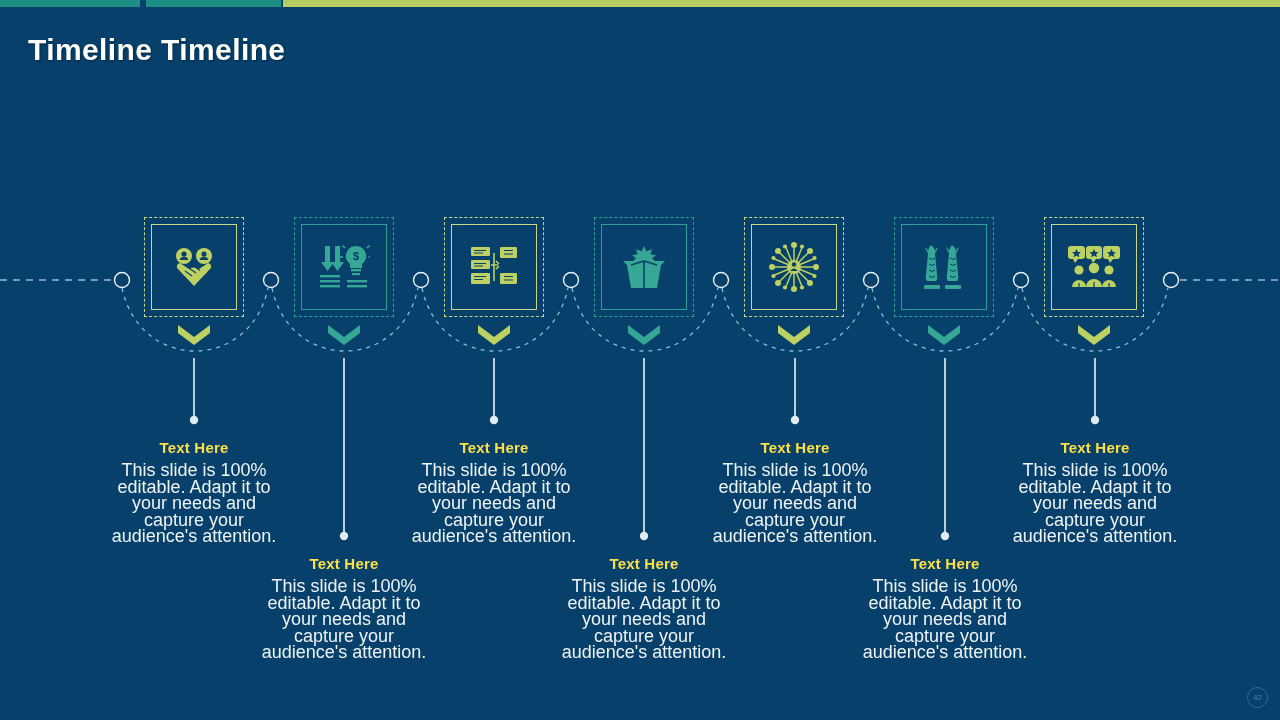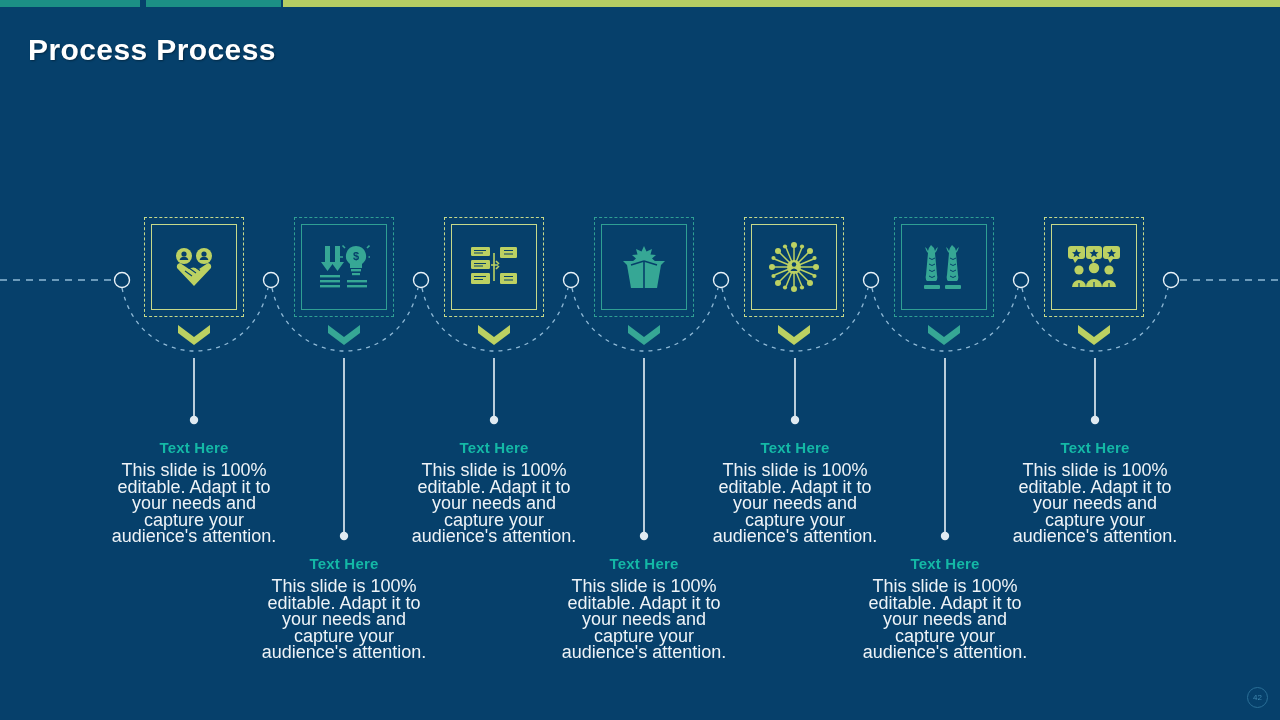--- a/index.html
+++ b/index.html
@@ -41,21 +41,21 @@
   .icon-inner.teal{border-color:#2f9f93;}
   .icon-art{
     position:absolute;left:7px;top:7px;width:86px;height:86px;
     display:flex;align-items:center;justify-content:center;
   }
   .chev{position:absolute;left:34px;top:108px;width:32px;height:20px;}
 
   
   .txt-block{position:absolute;width:176px;text-align:center;}
   .txt-head{
-    font-size:15px;font-weight:bold;color:#14b8a6;
+    font-size:15px;font-weight:bold;color:#fde047;
     margin:0 0 6px 0;letter-spacing:.2px;
   }
   .txt-body{
     font-size:18px;color:#eef3f7;line-height:16.5px;margin:0;
   }
 
   
   #page-badge{
     position:absolute;right:12px;bottom:12px;
     width:19px;height:19px;border-radius:50%;
@@ -65,21 +65,21 @@
 </style>
 </head>
 <body>
 
 <div id="topbar">
   <div class="seg" id="seg-teal-1"></div>
   <div class="seg" id="seg-teal-2"></div>
   <div class="seg" id="seg-lime"></div>
 </div>
 
-<div id="title">Process Process</div>
+<div id="title">Timeline Timeline</div>
 
 <svg id="connectors" viewBox="0 0 1280 720" xmlns="http://www.w3.org/2000/svg">
 
   <line x1="0" y1="280" x2="114" y2="280" stroke="#8fb9d6" stroke-width="1.3" stroke-dasharray="7 6"></line>
 
   <line x1="1180" y1="280" x2="1280" y2="280" stroke="#8fb9d6" stroke-width="1.3" stroke-dasharray="7 6"></line>
 
   <path d="M 122 288 C 140 372, 250 372, 268 288" fill="none" stroke="#8fb9d6" stroke-width="1.3" stroke-dasharray="4 5"></path>
   <path d="M 272 288 C 290 372, 400 372, 418 288" fill="none" stroke="#8fb9d6" stroke-width="1.3" stroke-dasharray="4 5"></path>
   <path d="M 422 288 C 440 372, 550 372, 568 288" fill="none" stroke="#8fb9d6" stroke-width="1.3" stroke-dasharray="4 5"></path>

